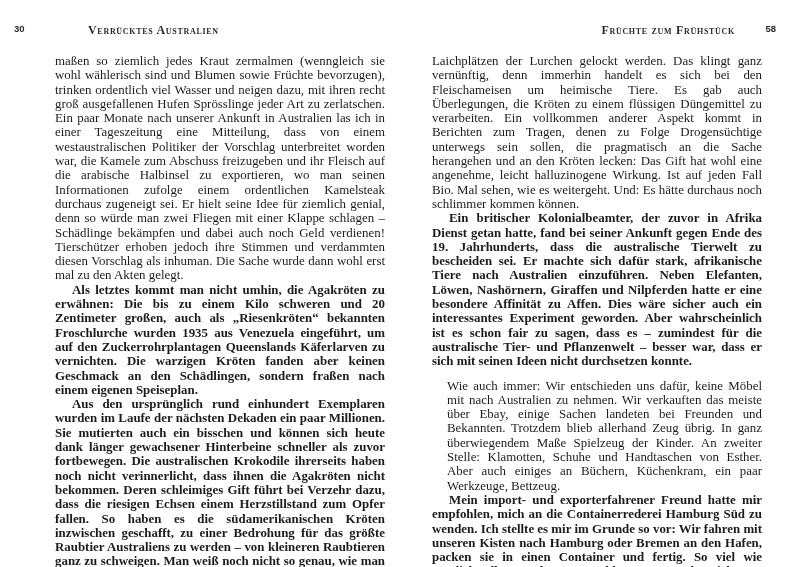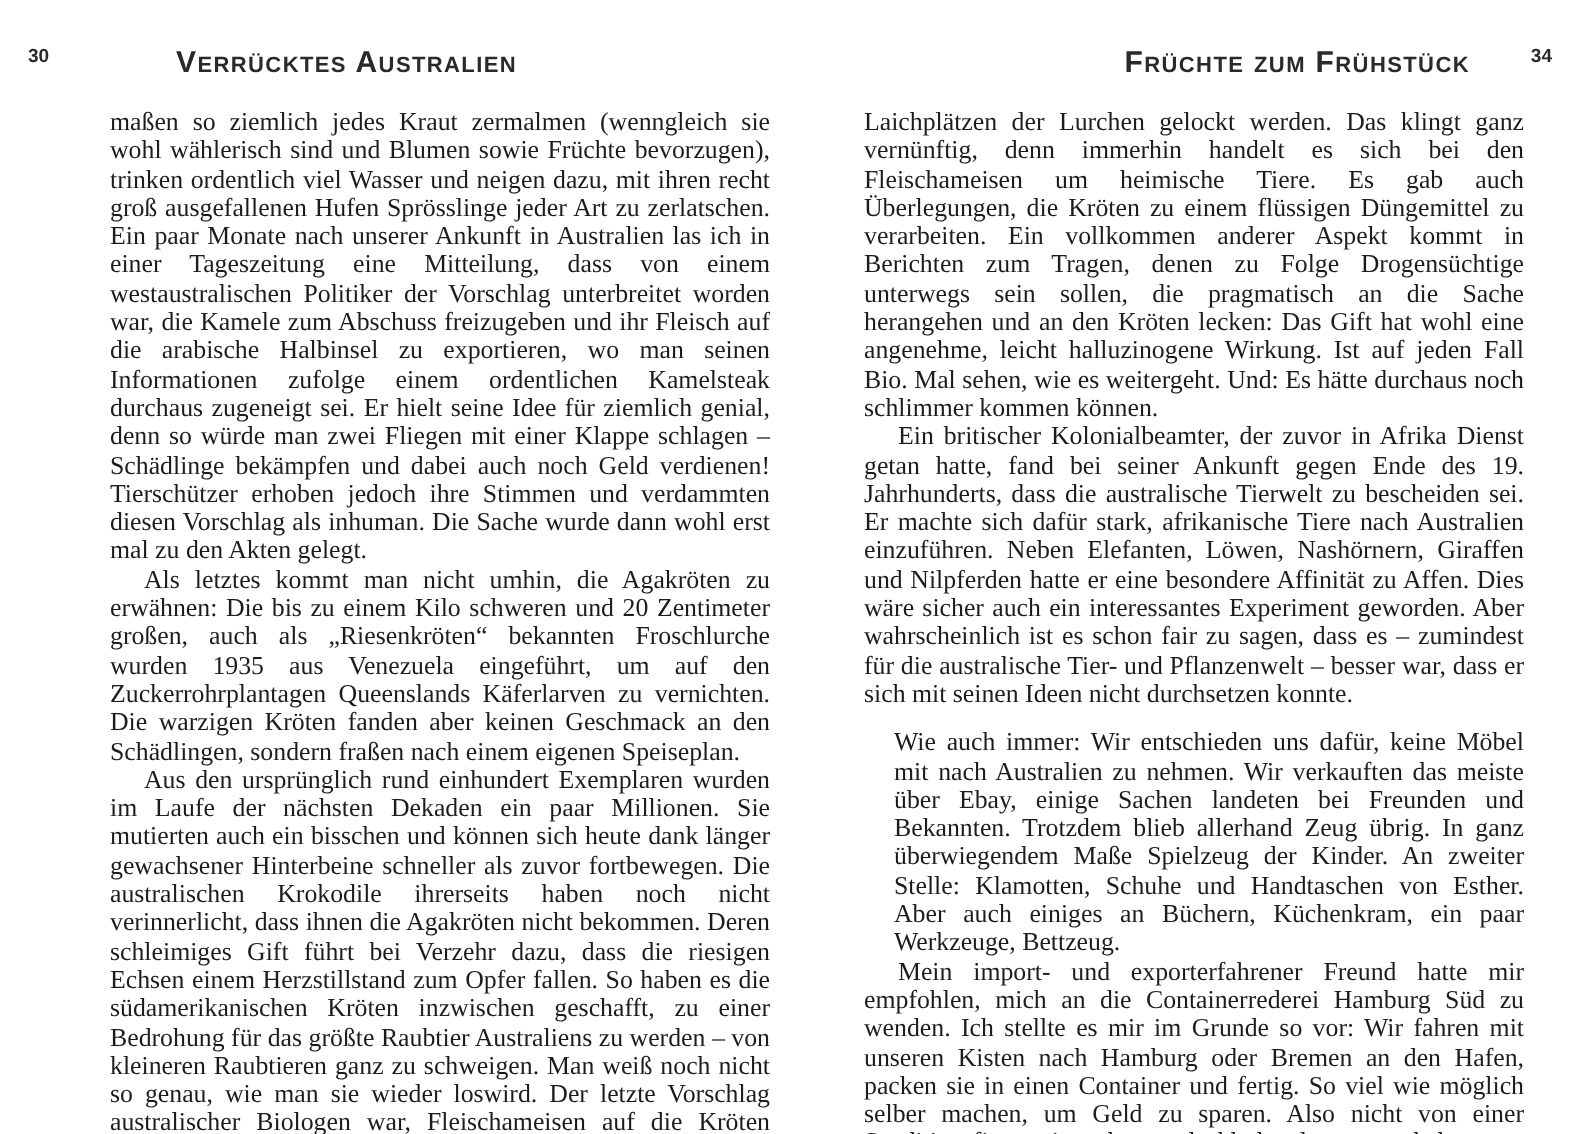--- a/index.html
+++ b/index.html
@@ -13,22 +13,22 @@
     height: 567px;
     background: #ffffff;
     overflow: hidden;
     font-family: "Liberation Serif", serif;
     color: #1c1c1c;
   }
   .running-head {
     position: absolute;
     top: 23px;
     height: 12px;
-    font-family: Liberation Sans, sans-serif;
-    font-size: 15px;
+    font-family: Liberation Serif, serif;
+    font-size: 12px;
     font-weight: bold;
     letter-spacing: 0.7px;
     color: #2a2a2a;
     font-variant: small-caps;
     white-space: nowrap;
   }
   .page-num {
     position: absolute;
     top: 23px;
     font-family: "Liberation Sans", sans-serif;
@@ -53,20 +53,21 @@
   }
   #body-left  { left: 55px; }
   #body-right { left: 432px; }
 
   .page-body p {
     margin: 0;
     padding: 0;
   }
   .page-body p.indent {
     text-indent: 17px;
+    font-weight: bold;
   }
   .page-body p.section-break {
     margin-top: 10px;
     margin-left: 15px;
   }
 </style>
 </head>
 <body>
 
 <div class="spread">
@@ -76,21 +77,21 @@
     <span id="running-left" class="running-head">Verrücktes Australien</span>
     <div id="body-left" class="page-body">
         <p>maßen so ziemlich jedes Kraut zermalmen (wenngleich sie wohl wählerisch sind und Blumen sowie Früchte bevorzugen), trinken ordentlich viel Wasser und neigen dazu, mit ihren recht groß ausgefallenen Hufen Sprösslinge jeder Art zu zerlatschen. Ein paar Monate nach unserer Ankunft in Australien las ich in einer Tageszeitung eine Mitteilung, dass von einem westaustralischen Politiker der Vorschlag unterbreitet worden war, die Kamele zum Abschuss freizugeben und ihr Fleisch auf die arabische Halbinsel zu exportieren, wo man seinen Informationen zufolge einem ordentlichen Kamelsteak durchaus zugeneigt sei. Er hielt seine Idee für ziemlich genial, denn so würde man zwei Fliegen mit einer Klappe schlagen – Schädlinge bekämpfen und dabei auch noch Geld verdienen! Tierschützer erhoben jedoch ihre Stimmen und verdammten diesen Vorschlag als inhuman. Die Sache wurde dann wohl erst mal zu den Akten gelegt.</p>
         <p class="indent">Als letztes kommt man nicht umhin, die Agakröten zu erwähnen: Die bis zu einem Kilo schweren und 20 Zentimeter großen, auch als „Riesenkröten“ bekannten Froschlurche wurden 1935 aus Venezuela eingeführt, um auf den Zuckerrohrplantagen Queenslands Käferlarven zu vernichten. Die warzigen Kröten fanden aber keinen Geschmack an den Schädlingen, sondern fraßen nach einem eigenen Speiseplan.</p>
         <p class="indent">Aus den ursprünglich rund einhundert Exemplaren wurden im Laufe der nächsten Dekaden ein paar Millionen. Sie mutierten auch ein bisschen und können sich heute dank länger gewachsener Hinterbeine schneller als zuvor fortbewegen. Die australischen Krokodile ihrerseits haben noch nicht verinnerlicht, dass ihnen die Agakröten nicht bekommen. Deren schleimiges Gift führt bei Verzehr dazu, dass die riesigen Echsen einem Herzstillstand zum Opfer fallen. So haben es die südamerikanischen Kröten inzwischen geschafft, zu einer Bedrohung für das größte Raubtier Australiens zu werden – von kleineren Raubtieren ganz zu schweigen. Man weiß noch nicht so genau, wie man sie wieder loswird. Der letzte Vorschlag australischer Biologen war, Fleischameisen auf die Kröten loszulassen. Die sind gegen deren Gift immun und sollen mit Katzenfutter zu den</p>
       </div>
   </section>
 
   <section>
     <span id="running-right" class="running-head">Früchte zum Frühstück</span>
-    <span id="page-num-right" class="page-num">34</span>
+    <span id="page-num-right" class="page-num">58</span>
     <div id="body-right" class="page-body">
         <p>Laichplätzen der Lurchen gelockt werden. Das klingt ganz vernünftig, denn immerhin handelt es sich bei den Fleischameisen um heimische Tiere. Es gab auch Überlegungen, die Kröten zu einem flüssigen Düngemittel zu verarbeiten. Ein vollkommen anderer Aspekt kommt in Berichten zum Tragen, denen zu Folge Drogensüchtige unterwegs sein sollen, die pragmatisch an die Sache herangehen und an den Kröten lecken: Das Gift hat wohl eine angenehme, leicht halluzinogene Wirkung. Ist auf jeden Fall Bio. Mal sehen, wie es weitergeht. Und: Es hätte durchaus noch schlimmer kommen können.</p>
         <p class="indent">Ein britischer Kolonialbeamter, der zuvor in Afrika Dienst getan hatte, fand bei seiner Ankunft gegen Ende des 19. Jahrhunderts, dass die australische Tierwelt zu bescheiden sei. Er machte sich dafür stark, afrikanische Tiere nach Australien einzuführen. Neben Elefanten, Löwen, Nashörnern, Giraffen und Nilpferden hatte er eine besondere Affinität zu Affen. Dies wäre sicher auch ein interessantes Experiment geworden. Aber wahrscheinlich ist es schon fair zu sagen, dass es – zumindest für die australische Tier- und Pflanzenwelt – besser war, dass er sich mit seinen Ideen nicht durchsetzen konnte.</p>
         <p class="section-break">Wie auch immer: Wir entschieden uns dafür, keine Möbel mit nach Australien zu nehmen. Wir verkauften das meiste über Ebay, einige Sachen landeten bei Freunden und Bekannten. Trotzdem blieb allerhand Zeug übrig. In ganz überwiegendem Maße Spielzeug der Kinder. An zweiter Stelle: Klamotten, Schuhe und Handtaschen von Esther. Aber auch einiges an Büchern, Küchenkram, ein paar Werkzeuge, Bettzeug.</p>
         <p class="indent">Mein import- und exporterfahrener Freund hatte mir empfohlen, mich an die Containerrederei Hamburg Süd zu wenden. Ich stellte es mir im Grunde so vor: Wir fahren mit unseren Kisten nach Hamburg oder Bremen an den Hafen, packen sie in einen Container und fertig. So viel wie möglich selber machen, um Geld zu sparen. Also nicht von einer Speditionsfirma einpacken und abholen lassen, und dann am Hafen alles über einen Agenten abwickeln.</p>
       </div>
   </section>
 
 </div>
 

